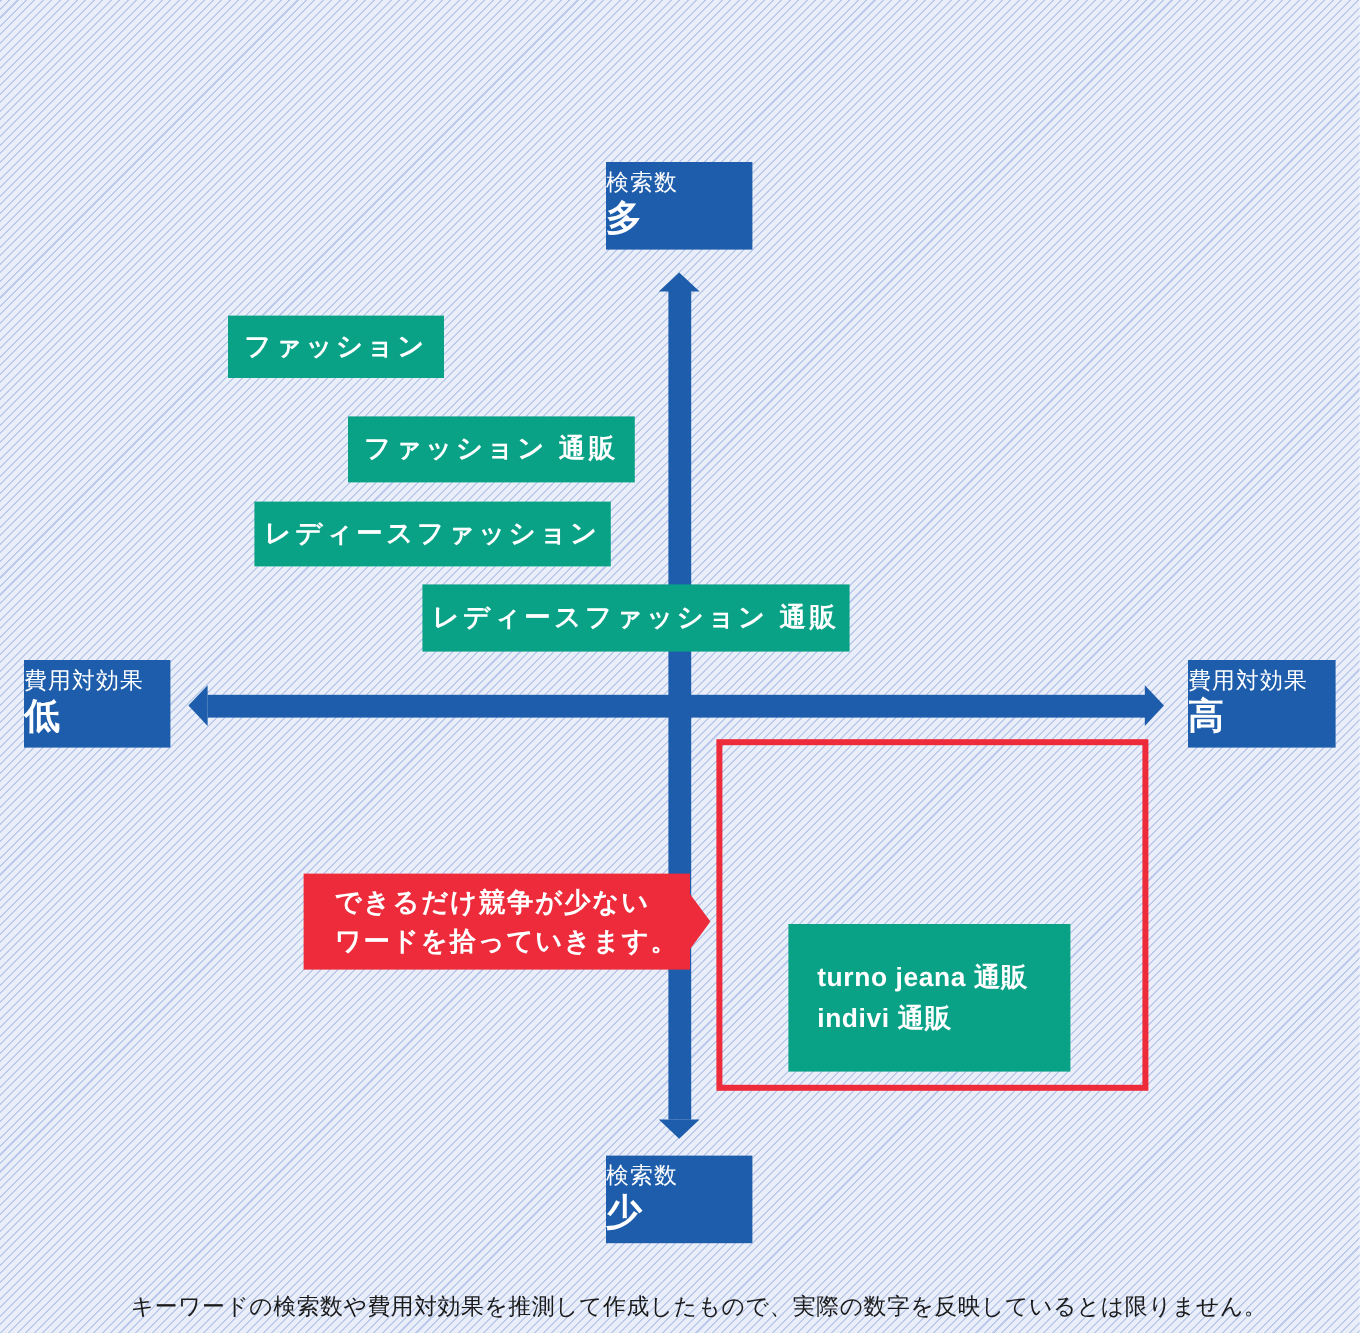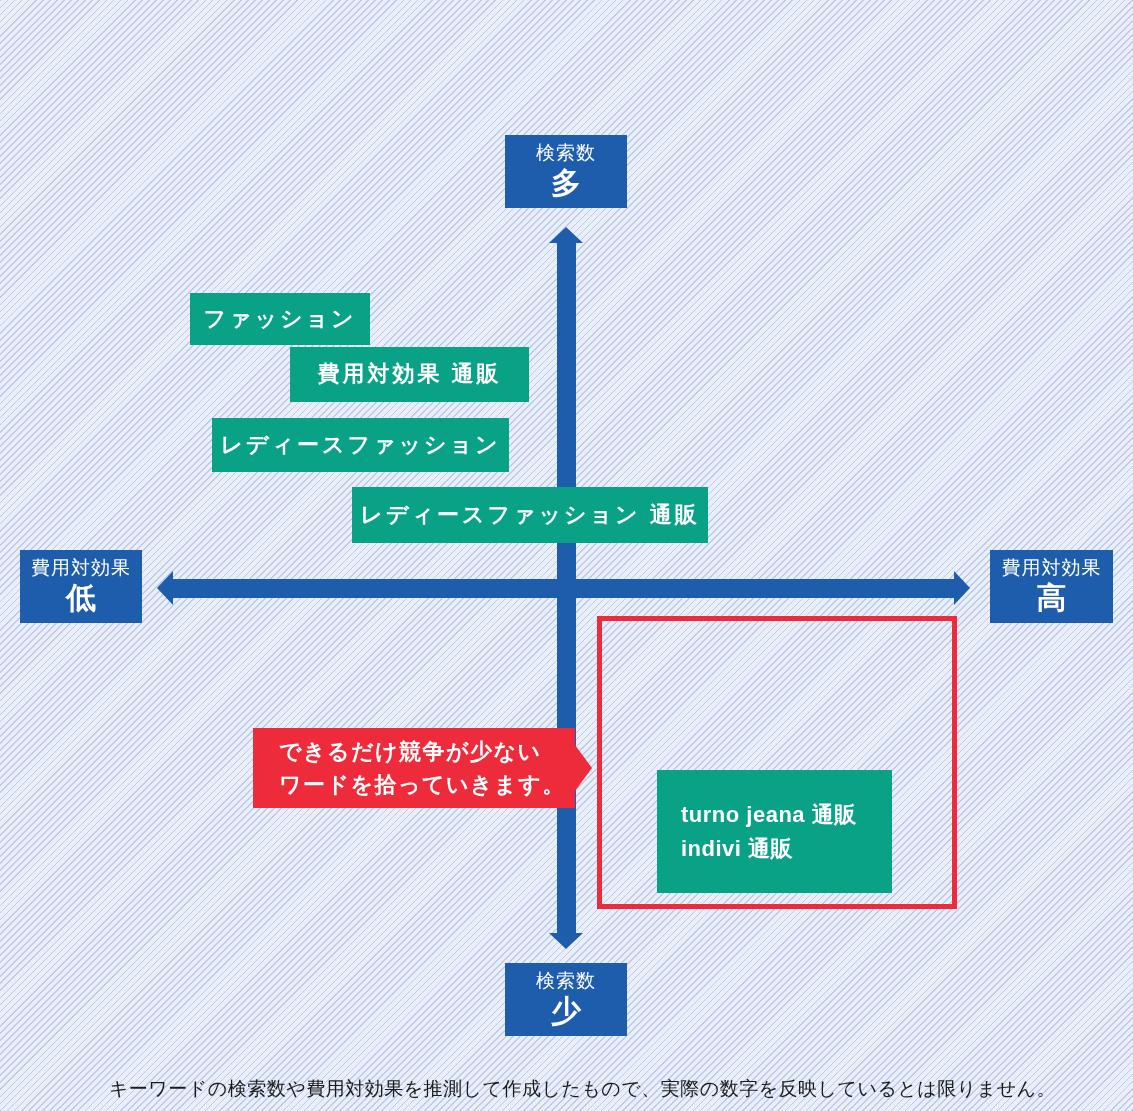--- a/index.html
+++ b/index.html
@@ -23,39 +23,39 @@
   .v-shaft{position:absolute;left:557px;top:242px;width:19px;height:691px;background:#1e5dab;}
   .h-shaft{position:absolute;left:173px;top:579px;width:782px;height:19px;background:#1e5dab;}
   .arrow{position:absolute;width:0;height:0;}
   .arrow.up{left:549px;top:227px;border-left:17px solid transparent;border-right:17px solid transparent;border-bottom:16px solid #1e5dab;}
   .arrow.down{left:549px;top:933px;border-left:17px solid transparent;border-right:17px solid transparent;border-top:16px solid #1e5dab;}
   .arrow.left{left:157px;top:571px;border-top:17px solid transparent;border-bottom:17px solid transparent;border-right:16px solid #1e5dab;}
   .arrow.right{left:954px;top:571px;border-top:17px solid transparent;border-bottom:17px solid transparent;border-left:16px solid #1e5dab;}
   
   .axis-label{
     position:absolute;background:#1e5dab;color:#fff;
-    display:flex;flex-direction:column;align-items:center;justify-content:center;
+    display:flex;flex-direction:column;align-items:flex-start;justify-content:center;
     text-align:center;line-height:1.15;
   }
   .axis-label .l1{font-size:19px;letter-spacing:1px;}
   .axis-label .l2{font-size:30px;font-weight:700;margin-top:2px;}
   .axis-label.top{left:505px;top:135px;width:122px;height:73px;}
   .axis-label.bottom{left:505px;top:963px;width:122px;height:73px;}
   .axis-label.west{left:20px;top:550px;width:122px;height:73px;}
   .axis-label.east{left:990px;top:550px;width:123px;height:73px;}
   
   .kw{
     position:absolute;background:#0aa287;color:#fff;font-weight:700;
     display:flex;flex-direction:column;justify-content:center;
   }
   .kw.center{align-items:center;}
   .kw .line{font-size:22px;letter-spacing:3px;line-height:1.2;white-space:nowrap;}
   .kw.multi{align-items:flex-start;padding-left:24px;box-sizing:border-box;}
   .kw.multi .line{letter-spacing:0.5px;line-height:34px;}
-  .kw1{left:190px;top:293px;width:180px;height:52px;}
+  .kw1{left:190px;top:263px;width:180px;height:52px;}
   .kw2{left:290px;top:347px;width:239px;height:55px;}
   .kw3{left:212px;top:418px;width:297px;height:54px;}
   .kw4{left:352px;top:487px;width:356px;height:56px;}
   .kw5{left:611px;top:632px;width:229px;height:122px;}
   .kw6{left:657px;top:770px;width:235px;height:123px;}
   
   .highlight-rect{
     position:absolute;left:597px;top:616px;width:360px;height:293px;
     border:5px solid #ed2b3b;box-sizing:border-box;background:transparent;
   }
@@ -106,21 +106,21 @@
   </div>
   <div class="axis-label east">
     <span class="l1">費用対効果</span>
     <span class="l2">高</span>
   </div>
 
   <div class="kw center kw1">
     <span class="line">ファッション</span>
   </div>
   <div class="kw center kw2">
-    <span class="line">費用対効果 通販</span>
+    <span class="line">ファッション 通販</span>
   </div>
   <div class="kw center kw3">
     <span class="line">レディースファッション</span>
   </div>
   <div class="kw center kw4">
     <span class="line">レディースファッション 通販</span>
   </div>
 
   <div class="highlight-rect"></div>
 

